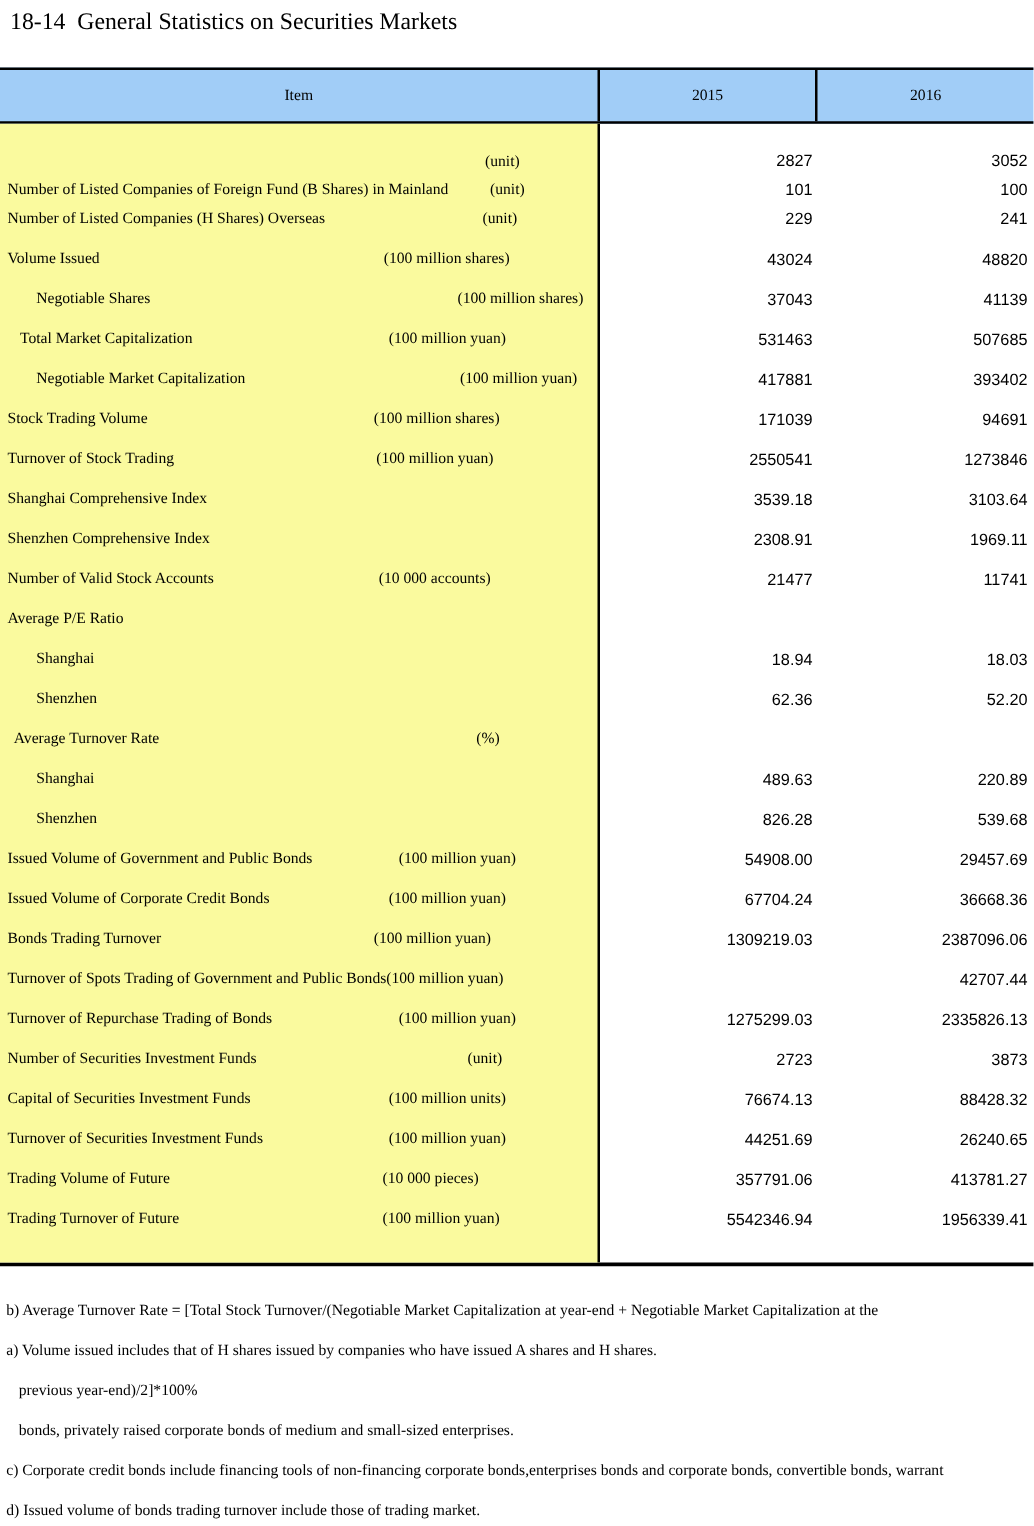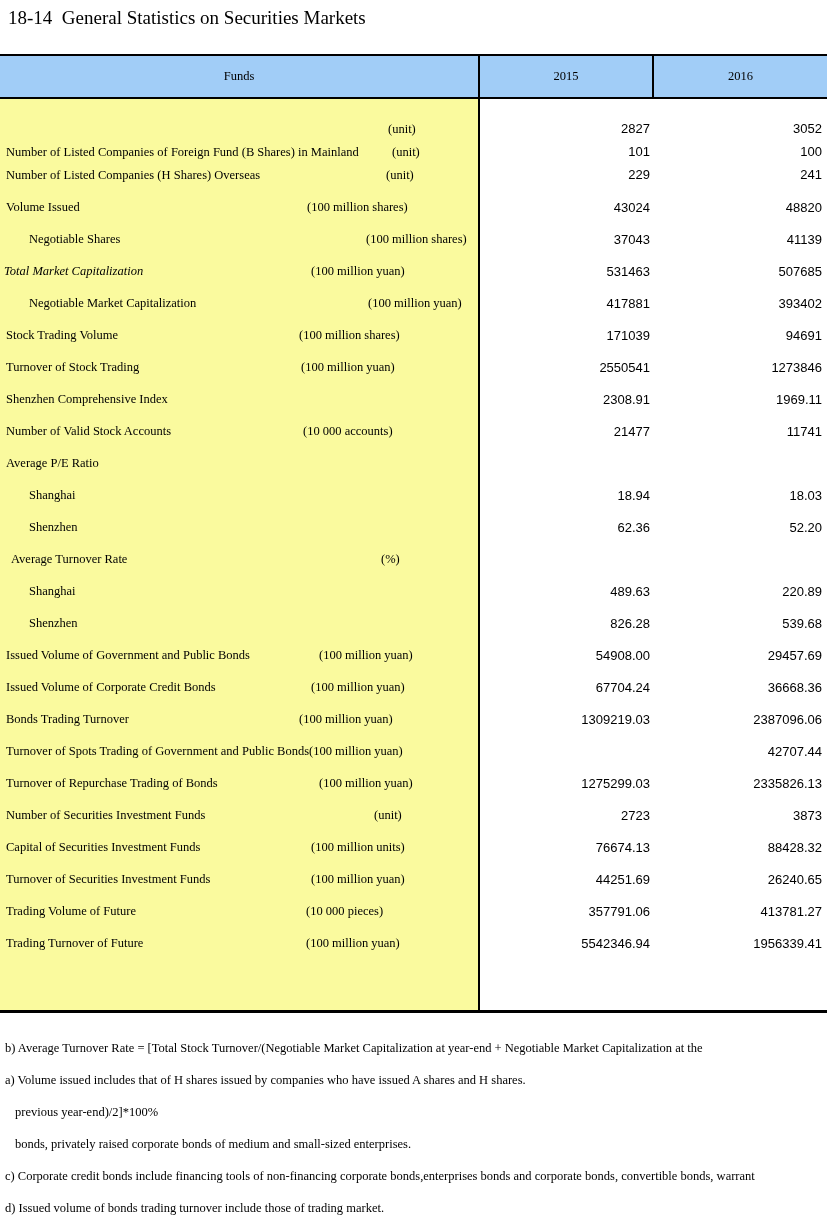--- a/index.html
+++ b/index.html
@@ -55,21 +55,21 @@
   .note-line.cont { padding-left:10px; }
 </style>
 </head>
 <body>
 
 <div class="page">
 
   <div class="title">18-14  General Statistics on Securities Markets</div>
 
   <div class="thead" style="background: rgb(161, 205, 247);">
-    <div class="th th-item">Funds</div>
+    <div class="th th-item">Item</div>
     <div class="th th-y1">2015</div>
     <div class="th th-y2">2016</div>
   </div>
 
   <div class="tbody">
     <div class="yellow-col" style="background: rgb(250, 250, 158);"></div>
   <div class="row compact">
         <div class="cell-item">
           <span class="unit" style="left: 388px;">(unit)</span>
         </div>
@@ -103,21 +103,21 @@
       <div class="row">
         <div class="cell-item">
           <span class="lbl" style="left: 29px;">Negotiable Shares</span>
           <span class="unit" style="left: 366px;">(100 million shares)</span>
         </div>
         <div class="cell-v v2015">37043</div>
         <div class="cell-v v2016">41139</div>
       </div>
       <div class="row">
         <div class="cell-item">
-          <span class="lbl" style="left: 4px; font-style: italic;">Total Market Capitalization</span>
+          <span class="lbl" style="left: 16px;">Total Market Capitalization</span>
           <span class="unit" style="left: 311px;">(100 million yuan)</span>
         </div>
         <div class="cell-v v2015">531463</div>
         <div class="cell-v v2016">507685</div>
       </div>
       <div class="row">
         <div class="cell-item">
           <span class="lbl" style="left: 29px;">Negotiable Market Capitalization</span>
           <span class="unit" style="left: 368px;">(100 million yuan)</span>
         </div>
@@ -132,20 +132,27 @@
         <div class="cell-v v2015">171039</div>
         <div class="cell-v v2016">94691</div>
       </div>
       <div class="row">
         <div class="cell-item">
           <span class="lbl" style="left: 6px;">Turnover of Stock Trading</span>
           <span class="unit" style="left: 301px;">(100 million yuan)</span>
         </div>
         <div class="cell-v v2015">2550541</div>
         <div class="cell-v v2016">1273846</div>
+      </div>
+      <div class="row">
+        <div class="cell-item">
+          <span class="lbl" style="left: 6px;">Shanghai Comprehensive Index</span>
+        </div>
+        <div class="cell-v v2015">3539.18</div>
+        <div class="cell-v v2016">3103.64</div>
       </div>
       <div class="row">
         <div class="cell-item">
           <span class="lbl" style="left: 6px;">Shenzhen Comprehensive Index</span>
         </div>
         <div class="cell-v v2015">2308.91</div>
         <div class="cell-v v2016">1969.11</div>
       </div>
       <div class="row">
         <div class="cell-item">

